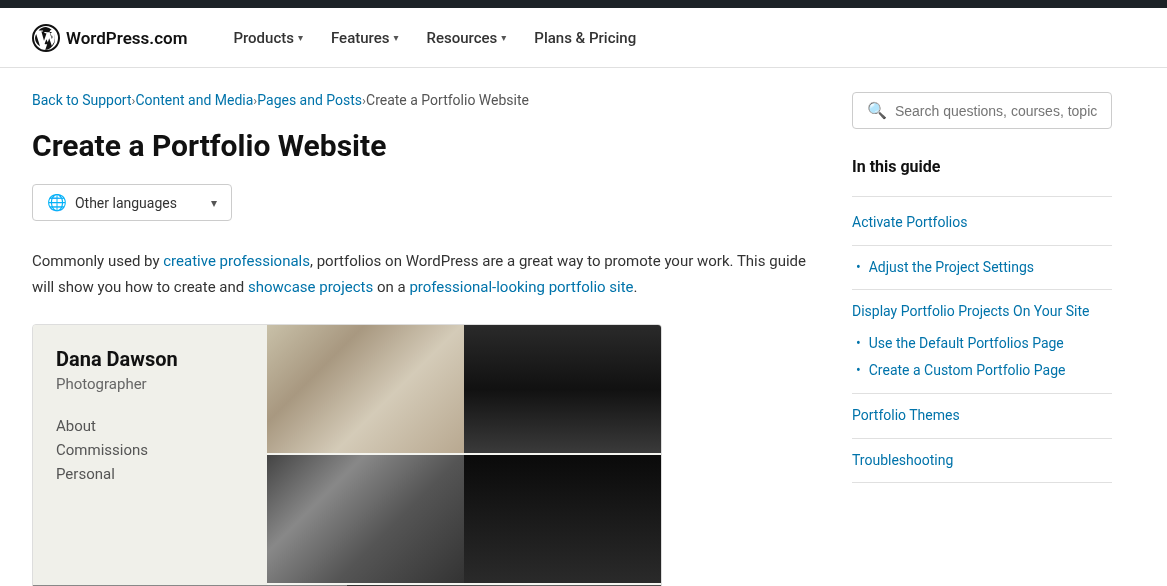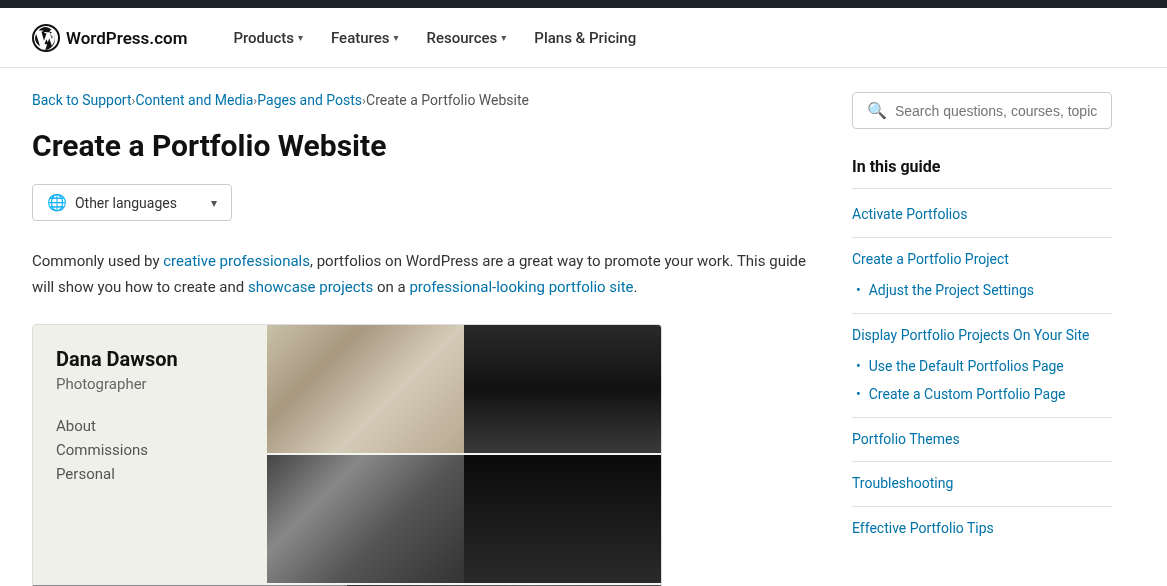--- a/index.html
+++ b/index.html
@@ -271,21 +271,21 @@
     
     #guide-section {
       margin-top: 4px;
     }
 
     #guide-title {
       font-size: 16px;
       font-weight: 700;
       color: #111;
       margin-bottom: 16px;
-      padding-bottom: 12px;
+      padding-bottom: 20px;
       border-bottom: 1px solid #e0e0e0;
     }
 
     .guide-link {
       display: block;
       color: #0073aa;
       text-decoration: none;
       font-size: 14px;
       margin-bottom: 12px;
       cursor: pointer;
@@ -421,21 +421,20 @@
         <input id="search-input" type="text" placeholder="Search questions, courses, topics" style="">
       </div>
     </div>
 
     <div id="guide-section">
       <div id="guide-title">In this guide</div>
 
       <a class="guide-link" href="#">Activate Portfolios</a>
       <hr class="guide-divider">
 
-      <a class="guide-link" href="#">Create a Portfolio Project</a>
       <div class="guide-sub-item">
         <span class="bullet-dot">•</span>
         <a class="guide-sub-link" href="#">Adjust the Project Settings</a>
       </div>
       <hr class="guide-divider">
 
       <a class="guide-link" href="#">Display Portfolio Projects On Your Site</a>
       <div class="guide-sub-item">
         <span class="bullet-dot">•</span>
         <a class="guide-sub-link" href="#">Use the Default Portfolios Page</a>
@@ -445,18 +444,17 @@
         <a class="guide-sub-link" href="#">Create a Custom Portfolio Page</a>
       </div>
       <hr class="guide-divider">
 
       <a class="guide-link" href="#">Portfolio Themes</a>
       <hr class="guide-divider">
 
       <a class="guide-link" href="#">Troubleshooting</a>
       <hr class="guide-divider">
 
-      <a class="guide-link" href="#">Effective Portfolio Tips</a>
     </div>
 
   </div>
 
 </div>
 
 </body></html>

